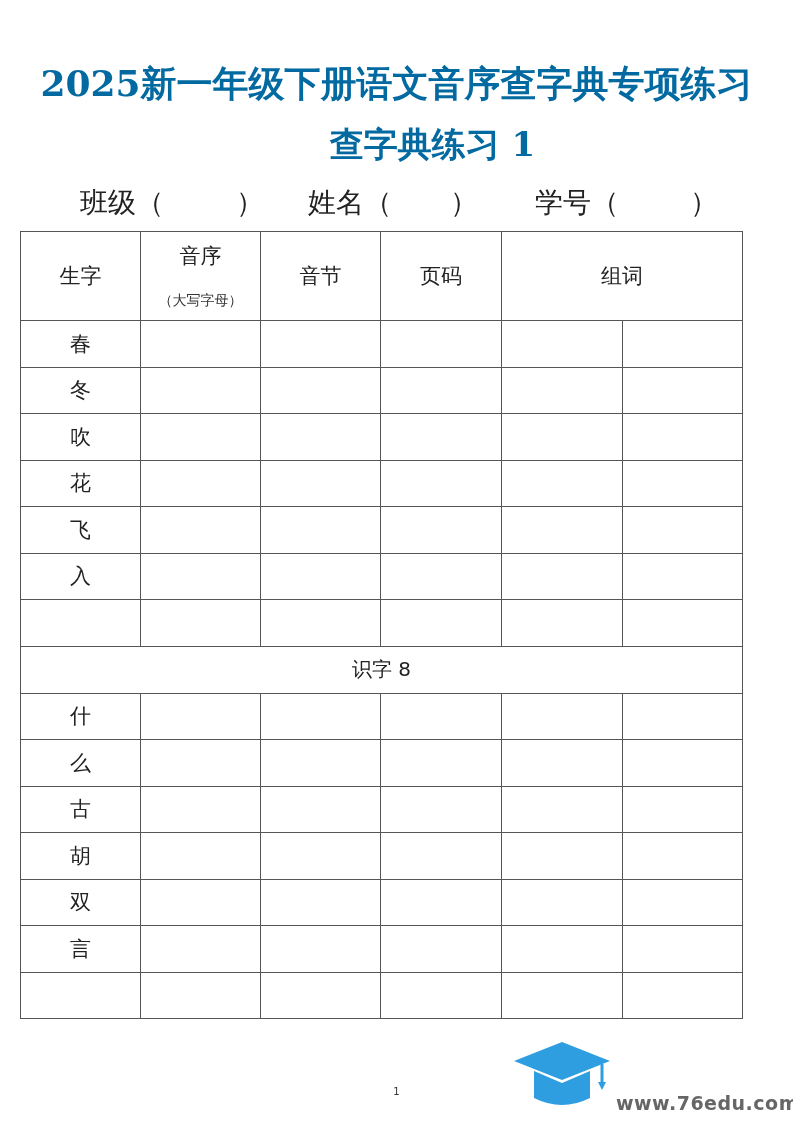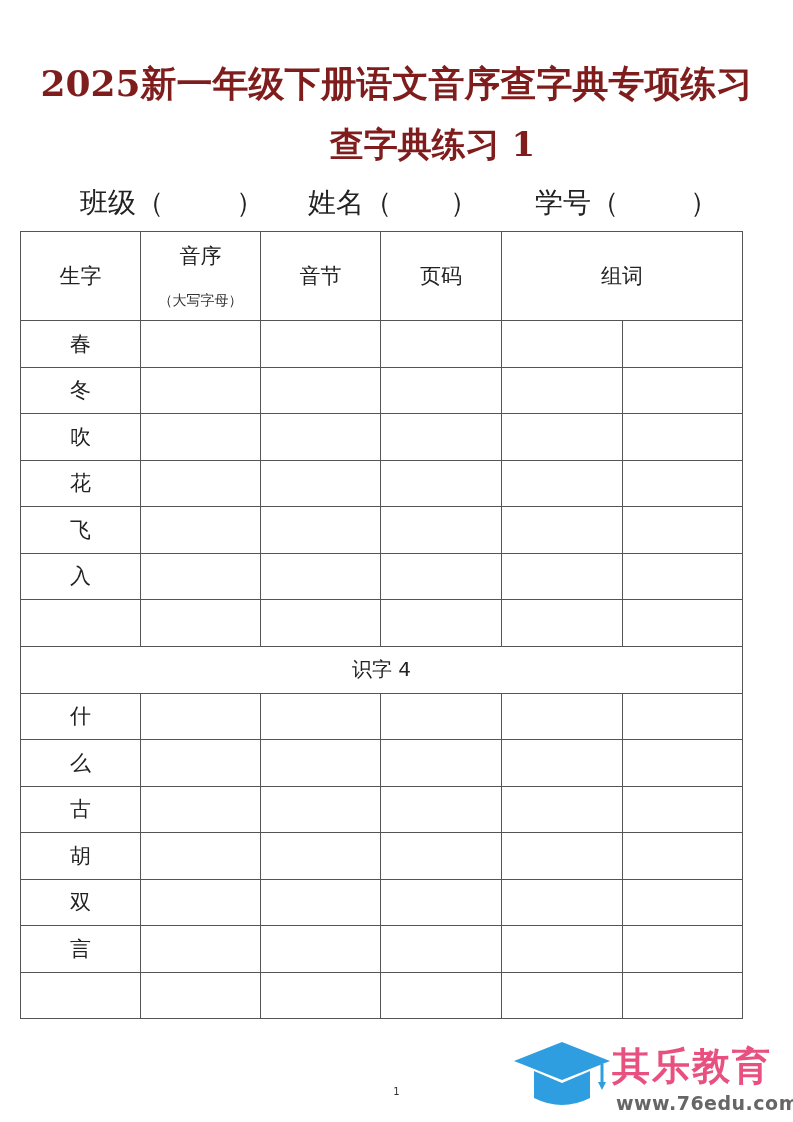--- a/index.html
+++ b/index.html
@@ -1,17 +1,17 @@
 <!DOCTYPE html>
 <html><head>
 <meta charset="utf-8">
 <style>
   html, body { margin:0; padding:0; background:#ffffff; }
   body { width:793px; height:1122px; position:relative; overflow:hidden; font-family:"DejaVu Serif", serif; color:#1a1a1a; }
-  .title { position:absolute; left:0; width:793px; text-align:center; font-family:"DejaVu Serif", serif; font-weight:bold; color:#7f1d1d; letter-spacing:0px; }
+  .title { position:absolute; left:0; width:793px; text-align:center; font-family:"DejaVu Serif", serif; font-weight:bold; color:#0369a1; letter-spacing:0px; }
   .title1 { top:58px; font-size:36px; line-height:50px; }
   .title2 { top:120px; font-size:34px; line-height:48px;padding-left:36px; }
   .info { position:absolute; top:184px; left:0; width:703px; height:30px; font-size:28px; color:#222; font-family:"DejaVu Sans", sans-serif; }
   .info .lbl { position:absolute; top:0; white-space:nowrap; }
   .info .paren-r { position:absolute; top:0; }
   table.grid { position:absolute; left:20px; top:231px; border-collapse:collapse; width:722px; table-layout:fixed;border-radius:25px; }
   table.grid td { border:1px solid #555; padding:0; text-align:center; vertical-align:middle; font-family:"DejaVu Sans", sans-serif; font-size:21px; color:#222; }
   tr.head td { height:88px; }
   tr.head .sub { display:block; font-size:14px; margin-top:22px; color:#333; }
   tr.head .main { display:block; }
@@ -110,21 +110,21 @@
   <tr class="row">
         <td></td>
         <td></td>
         <td></td>
         <td></td>
         <td></td>
         <td></td>
       </tr>
 
   <tr class="section">
-    <td colspan="6">识字 4</td>
+    <td colspan="6">识字 8</td>
   </tr>
   <tr class="row">
         <td>什</td>
         <td></td>
         <td></td>
         <td></td>
         <td></td>
         <td></td>
       </tr>
   <tr class="row">
@@ -180,15 +180,14 @@
 
 <div class="pagenum">1</div>
 
 <div class="logo">
   <svg width="100" height="80" viewBox="0 0 100 80">
     <polygon points="2,23 50,4 98,23 50,42" fill="#2f9ee0"></polygon>
     <path d="M22,33 L22,60 Q50,74 78,60 L78,33 L50,45 Z" fill="#2f9ee0"></path>
     <line x1="90" y1="26" x2="90" y2="44" stroke="#2f9ee0" stroke-width="3"></line>
     <polygon points="86,44 94,44 90,52" fill="#2f9ee0"></polygon>
   </svg>
-  <div class="brand">其乐教育</div>
   <div class="url">www.76edu.com</div>
 </div>
 
 </body></html>

